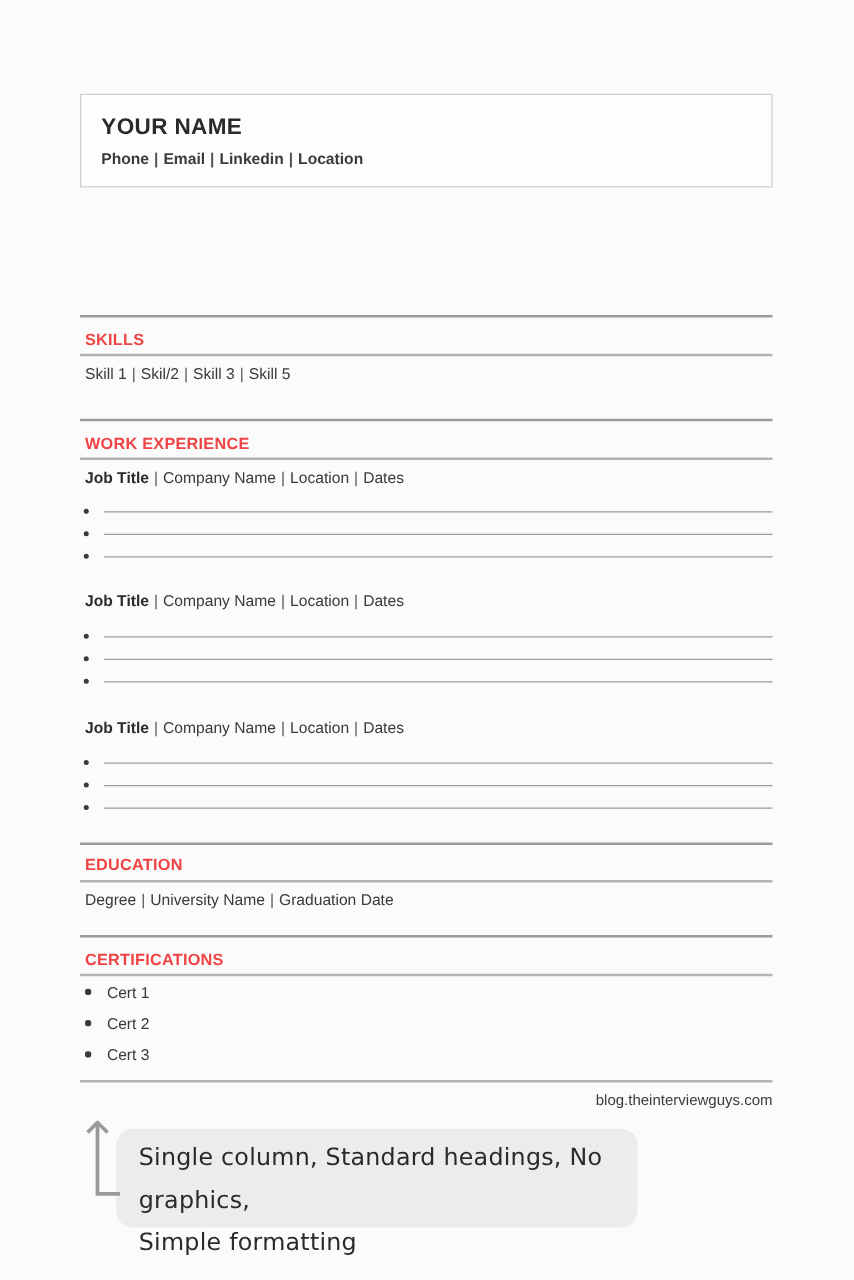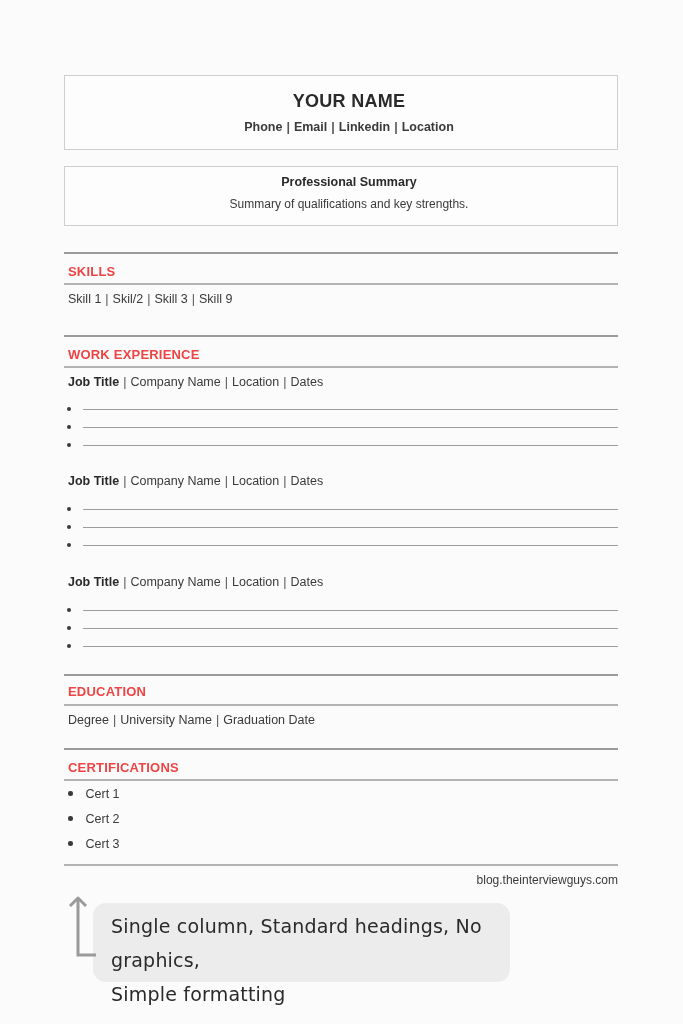--- a/index.html
+++ b/index.html
@@ -1,21 +1,21 @@
 <!DOCTYPE html>
 <html><head>
   <meta charset="utf-8">
   <style>
     * { box-sizing: border-box; margin: 0; padding: 0; }
     html, body { width: 683px; height: 1024px; background: #fcfbfc; overflow: hidden; }
     body { position: relative; font-family: "Liberation Sans", "DejaVu Sans", sans-serif; color: #2b2b2b; }
 
     .page { position: absolute; left: 64px; top: 75px; width: 554px; }
 
-    .box { border: 1.5px solid #cfcfcf; background: #fdfdfd; text-align: center; padding-left: 16px; }
+    .box { border: 1.5px solid #cfcfcf; background: #fdfdfd; text-align: left; padding-left: 16px; }
     .name-box { height: 75px; padding-top: 15px; }
     .name { font-size: 18px; font-weight: bold; letter-spacing: 0.3px; color: #2a2a2a; }
     .contact { font-size: 12.5px; color: #3a3a3a; margin-top: 8px; font-weight: bold; }
 
     .summary-box { position: absolute; top: 91px; left: 0; width: 554px; height: 60px; padding-top: 8px; }
     .summary-title { font-size: 12.5px; font-weight: bold; color: #2a2a2a; }
     .summary-text { font-size: 12px; color: #3a3a3a; margin-top: 8px; }
 
     .rule { position: absolute; left: 0; width: 554px; height: 1.5px; background: #9a9a9a; }
     .rule.light { background: #b3b3b3; }
@@ -42,30 +42,26 @@
 <body>
 
 <div class="page">
   <div class="box name-box">
     <div class="name">YOUR NAME</div>
     <div class="contact">
       <span>Phone</span><span class="sep">|</span><span>Email</span><span class="sep">|</span><span>Linkedin</span><span class="sep">|</span><span>Location</span>
     </div>
   </div>
 
-  <div class="box summary-box">
-    <div class="summary-title">Professional Summary</div>
-    <div class="summary-text">Summary of qualifications and key strengths.</div>
-  </div>
 
   <div class="rule" style="top:177px"></div>
   <div class="heading" style="top:189px">SKILLS</div>
   <div class="rule light" style="top:208px"></div>
   <div class="text" style="top:217px">
-    <span>Skill 1</span><span class="sep">|</span><span>Skil/2</span><span class="sep">|</span><span>Skill 3</span><span class="sep">|</span><span>Skill 9</span>
+    <span>Skill 1</span><span class="sep">|</span><span>Skil/2</span><span class="sep">|</span><span>Skill 3</span><span class="sep">|</span><span>Skill 5</span>
   </div>
 
   <div class="rule" style="top:260px"></div>
   <div class="heading" style="top:272px">WORK EXPERIENCE</div>
   <div class="rule light" style="top:291px"></div>
 
   <div class="text" style="top:300px">
     <b>Job Title</b><span class="sep">|</span><span>Company Name</span><span class="sep">|</span><span>Location</span><span class="sep">|</span><span>Dates</span>
   </div>
   <div class="bullet-line" style="top:330px">

